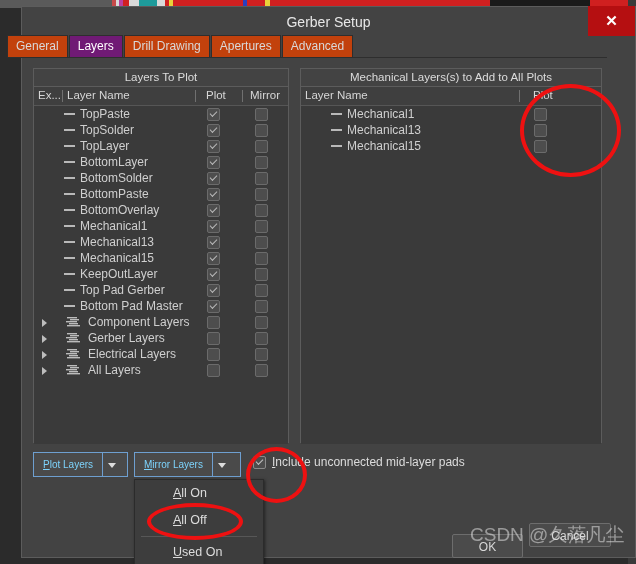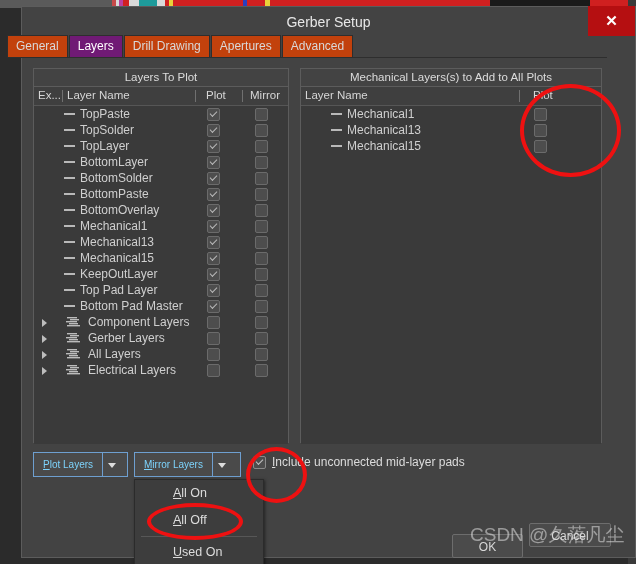--- a/index.html
+++ b/index.html
@@ -475,21 +475,21 @@
         <span class="cb cb-mirror"></span>
       </div>
       <div class="row">
         <span class="dash-icon"></span>
         <span class="row-label">KeepOutLayer</span>
         <span class="cb cb-plot checked"></span>
         <span class="cb cb-mirror"></span>
       </div>
       <div class="row">
         <span class="dash-icon"></span>
-        <span class="row-label">Top Pad Layer</span>
+        <span class="row-label">Top Pad Gerber</span>
         <span class="cb cb-plot checked"></span>
         <span class="cb cb-mirror"></span>
       </div>
       <div class="row">
         <span class="dash-icon"></span>
         <span class="row-label">Bottom Pad Master</span>
         <span class="cb cb-plot checked"></span>
         <span class="cb cb-mirror"></span>
       </div>
       <div class="row group">
@@ -520,34 +520,34 @@
       </div>
       <div class="row group">
         <span class="expander"></span>
         <svg class="stack-icon" viewBox="0 0 16 11">
           <rect x="1" y="0" width="10" height="1.4" fill="#bcbcbc"></rect>
           <rect x="4" y="2" width="9" height="1.4" fill="#bcbcbc"></rect>
           <rect x="0" y="4" width="11" height="1.4" fill="#bcbcbc"></rect>
           <rect x="3" y="6" width="9" height="1.4" fill="#bcbcbc"></rect>
           <rect x="1" y="8" width="13" height="1.4" fill="#bcbcbc"></rect>
         </svg>
-        <span class="row-label">All Layers</span>
+        <span class="row-label">Electrical Layers</span>
         <span class="cb cb-plot"></span>
         <span class="cb cb-mirror"></span>
       </div>
       <div class="row group">
         <span class="expander"></span>
         <svg class="stack-icon" viewBox="0 0 16 11">
           <rect x="1" y="0" width="10" height="1.4" fill="#bcbcbc"></rect>
           <rect x="4" y="2" width="9" height="1.4" fill="#bcbcbc"></rect>
           <rect x="0" y="4" width="11" height="1.4" fill="#bcbcbc"></rect>
           <rect x="3" y="6" width="9" height="1.4" fill="#bcbcbc"></rect>
           <rect x="1" y="8" width="13" height="1.4" fill="#bcbcbc"></rect>
         </svg>
-        <span class="row-label">Electrical Layers</span>
+        <span class="row-label">All Layers</span>
         <span class="cb cb-plot"></span>
         <span class="cb cb-mirror"></span>
       </div>
     </div>
 </div>
 
 <div class="panel" id="panel-right">
   <div class="panel-caption">Mechanical Layers(s) to Add to All Plots</div>
   <div class="col-header" id="right-col-header">
     <span class="hcell" style="left:4px;">Layer Name</span>

